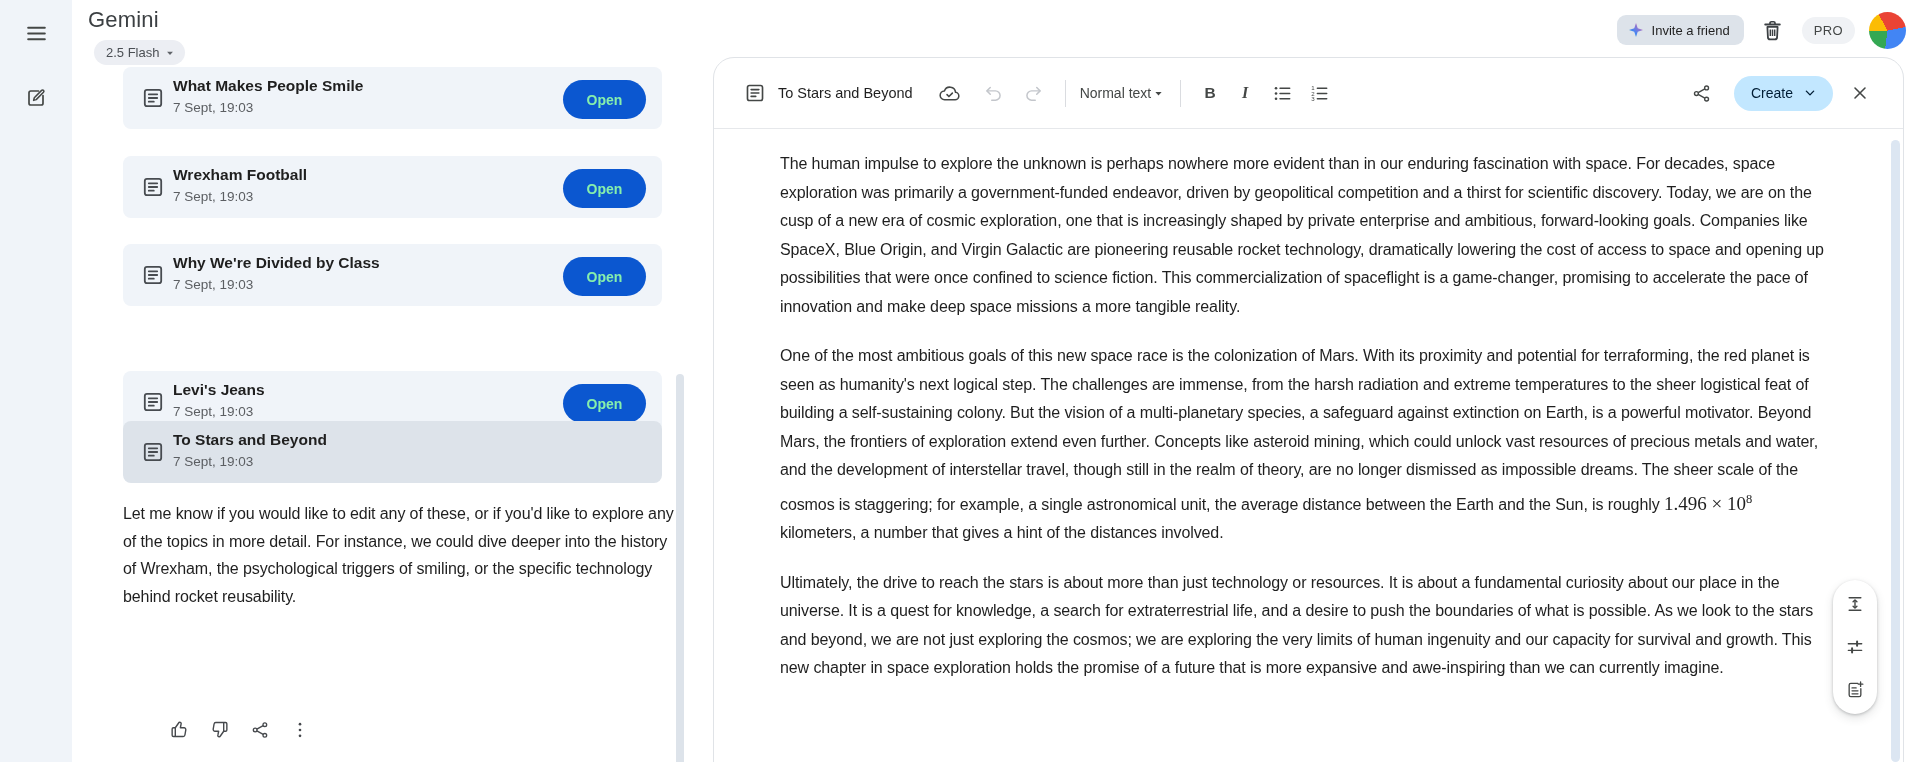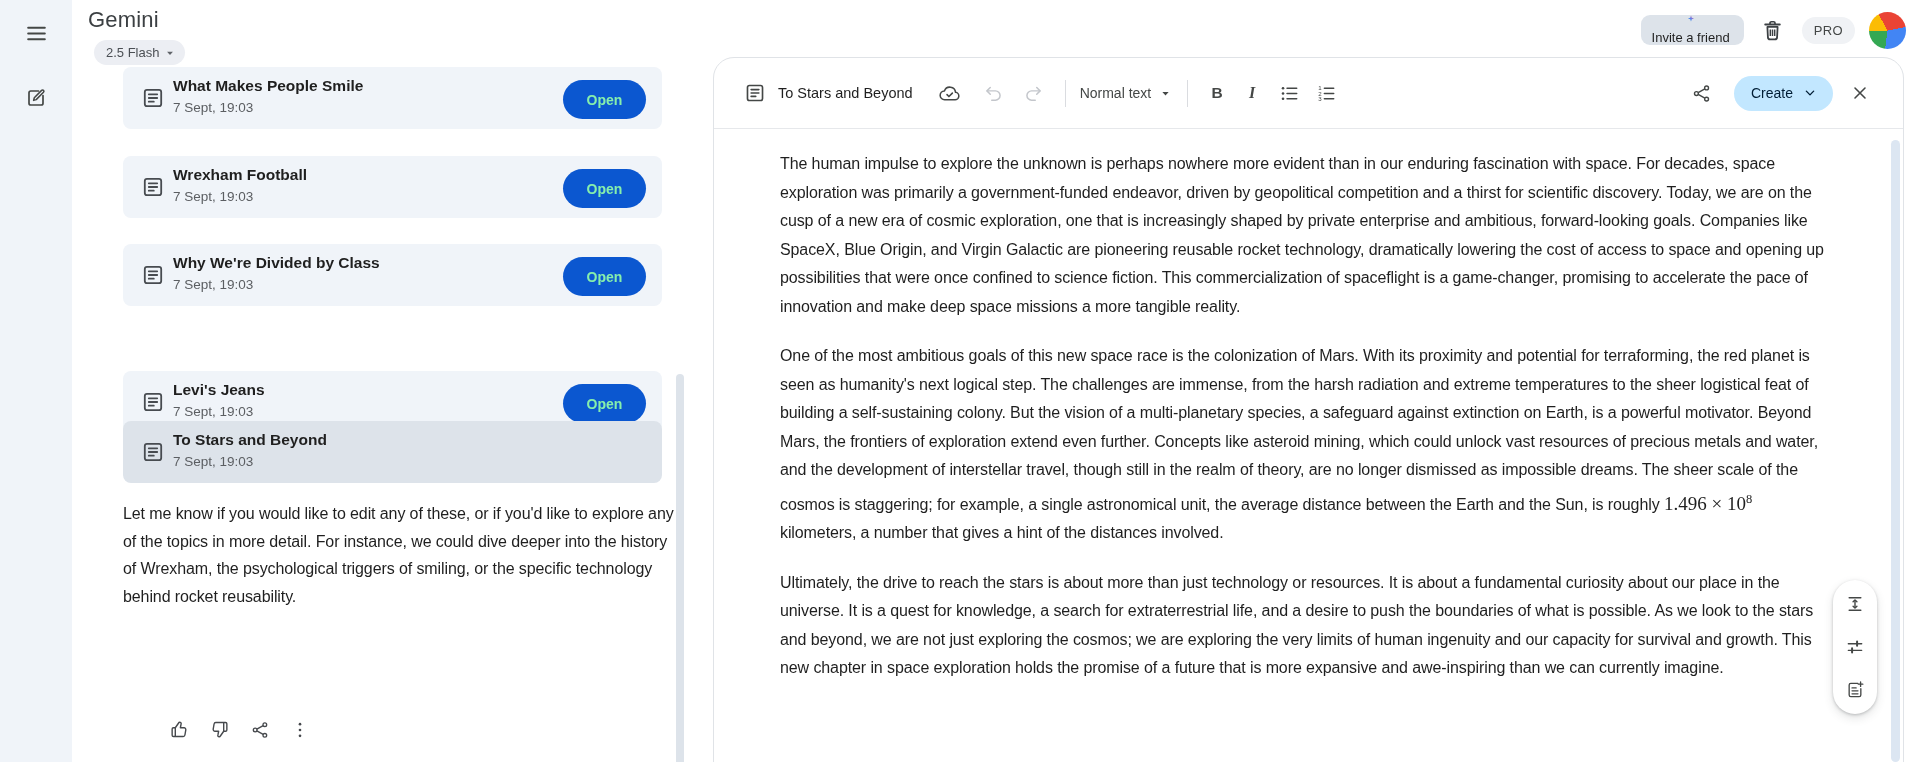--- a/index.html
+++ b/index.html
@@ -19,21 +19,21 @@
   
   .brand { position:absolute; left:88px; top:5px; font-size:22px; line-height:30px; color:#3c4043; letter-spacing:.2px; }
   .model-pill { position:absolute; left:94px; top:40px; height:25px; display:inline-flex; align-items:center;
                 gap:4px; padding:0 8px 0 12px; border-radius:13px; background:#eceef3; border:none; cursor:pointer;
                 font-size:13px; color:#4b4f54; font-family:inherit; }
   .model-pill .ic { color:#5f6368; }
 
   .topright { position:absolute; right:10px; top:0; height:60px; display:flex; align-items:center; gap:14px; }
   .invite-btn { display:inline-flex; align-items:center; gap:8px; height:30px; padding:0 14px 0 11px;
                 border-radius:9px; border:none; cursor:pointer; background:var(--invite-bg,#dde3ea);
-                font-size:13px; font-weight:500; color:#1f1f1f; font-family:inherit;flex-direction:column; }
+                font-size:13px; font-weight:500; color:#1f1f1f; font-family:inherit; }
   .trash-btn { width:30px; height:30px; border:none; background:transparent; color:#3c4043; cursor:pointer;
                display:flex; align-items:center; justify-content:center; }
   .pro-pill { height:27px; display:flex; align-items:center; padding:0 12px; border-radius:14px;
               background:#f0f2f5; font-size:13px; font-weight:500; color:#444746; letter-spacing:.4px; }
   .avatar { width:37px; height:37px; border-radius:50%; cursor:pointer; border:none; padding:2.5px;
             background:conic-gradient(#ea4335 0 22%, #4285f4 22% 52%, #34a853 52% 75%, #fbbc04 75% 92%, #ea4335 92%); }
   .avatar .photo { width:100%; height:100%; border-radius:50%;
             background:radial-gradient(circle at 45% 38%, #6b7687 0 28%, #39414e 60%, #1d232c 100%); }
 
   
@@ -60,21 +60,21 @@
   
   .canvas { position:absolute; left:713px; top:57px; width:1191px; height:706px; background:#fff;
             border:1px solid #e0e3e7; border-radius:21px 21px 0 0; }
   .toolbar { position:absolute; left:0; top:0; right:0; height:71px; display:flex; align-items:center;
              padding:0 28px 0 30px; border-bottom:1px solid #e6e8eb; }
   .tb-btn { border:none; background:transparent; color:#444746; cursor:pointer; font-family:inherit;
             display:flex; align-items:center; justify-content:center; height:32px; min-width:30px; }
   .tb-btn.disabled { color:#c3c6cb; cursor:default; }
   .doc-title { font-size:14.5px; color:#1f1f1f; margin-left:12px; cursor:text; white-space:nowrap; }
   .tb-divider { width:1px; height:27px; background:#dadce0; }
-  .style-select { display:flex; align-items:center; gap:7px; font-size:14px; color:#444746; }
+  .style-select { display:flex; align-items:center; font-size:14px; color:#444746; }
   .tb-bold { font-weight:bold; font-size:15.5px; }
   .tb-italic { font-style:italic; font-size:16px; font-family:"Liberation Serif",serif; font-weight:bold; }
   .create-btn { display:inline-flex; align-items:center; gap:9px; height:35px; padding:0 15px 0 17px;
                 border:none; border-radius:18px; cursor:pointer; font-family:inherit;
                 background:var(--create-bg,#c2e7ff); color:var(--create-text,#001d35); font-size:14px; font-weight:500; }
 
   .doc-body { position:absolute; left:0; top:72px; right:0; bottom:0; padding:20px 76px 0 66px;
               font-size:16px; line-height:28.5px; letter-spacing:-.1px; color:var(--text,#1f1f1f); cursor:text; overflow:hidden; }
   .doc-body p + p { margin-top:21px; }
   .math { font-family:"Liberation Serif", serif; font-size:19px; letter-spacing:0; }

